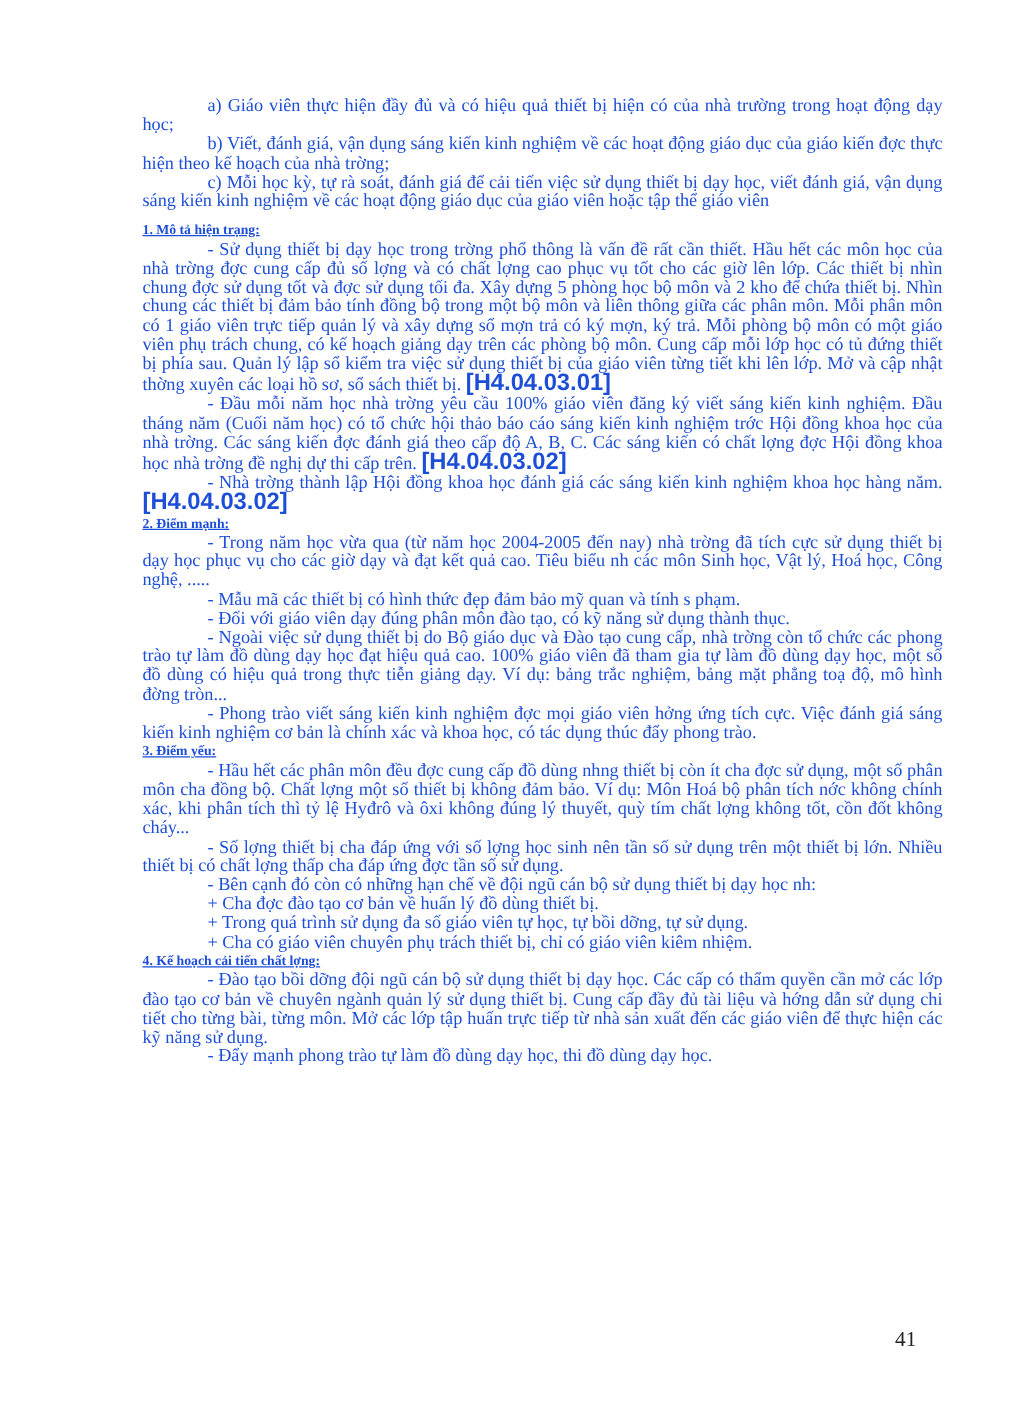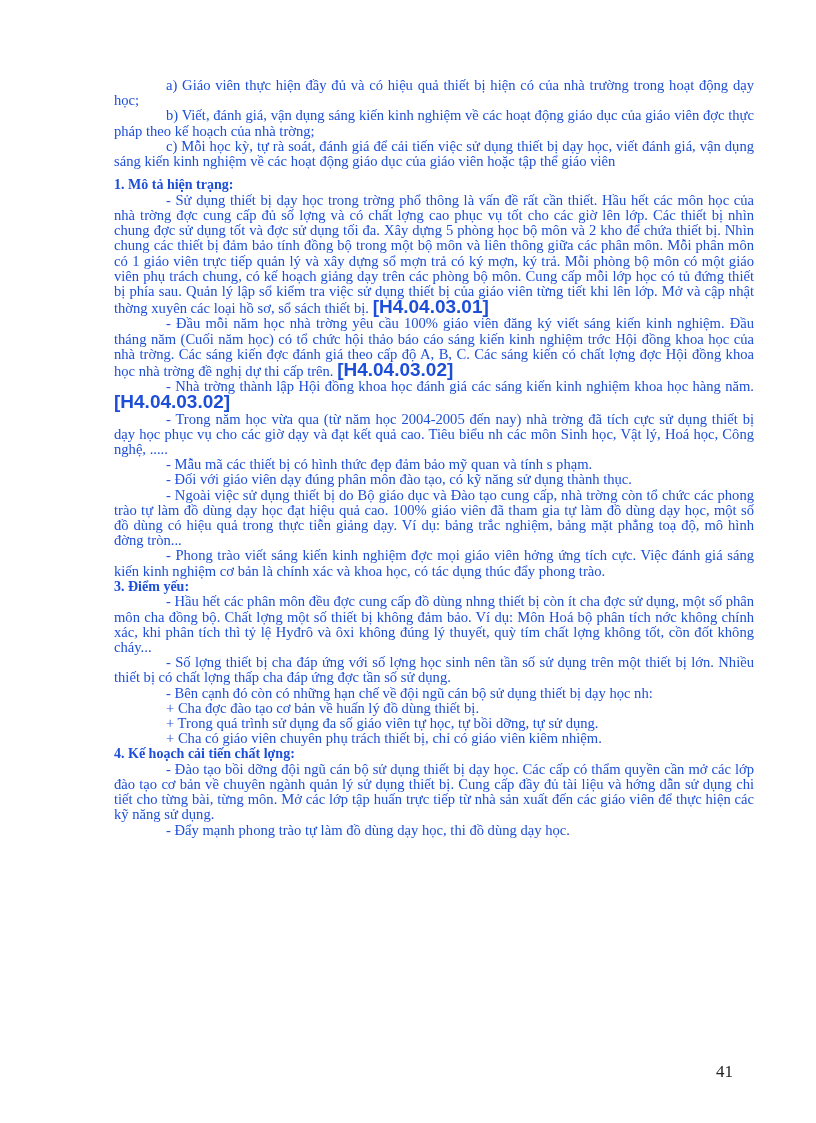--- a/index.html
+++ b/index.html
@@ -5,41 +5,42 @@
   html, body { margin: 0; padding: 0; background: #ffffff; }
   body { width: 816px; height: 1123px; position: relative; overflow: hidden; }
   .page {
     position: absolute; left: 114px; top: 78px; width: 640px;
     font-family: "Liberation Serif", "DejaVu Serif", serif;
     font-size: 14.6px; line-height: 15.2px; color: #1d4ed8;
     text-align: justify;
   }
   .p { margin: 0; text-indent: 52px; }
   .sub { margin: 0; padding-left: 52px; text-indent: 0; }
-  .h { margin: 0; font-weight: bold; font-size: 14px; line-height: 15.5px; }
+  .h { margin: 0; font-weight: bold; font-size: 11px; line-height: 15.5px; text-decoration: underline; }
   .h.first { margin-top: 8px; }
   .ref { font-weight: bold; font-family: "Liberation Sans", "DejaVu Sans", sans-serif; font-size: 19px; }
   .pagenum {
     position: absolute; left: 716px; top: 1062px;
     font-family: "Liberation Serif", "DejaVu Serif", serif; font-size: 17px; color: #222;
   }
 </style>
 </head>
 <body>
 
 <div class="page">
   <p class="p">a) Giáo viên thực hiện đầy đủ và có hiệu quả thiết bị hiện có của nhà trường trong hoạt động dạy học;</p>
-  <p class="p">b) Viết, đánh giá, vận dụng sáng kiến kinh nghiệm về các hoạt động giáo dục của giáo viên đợc   thực pháp theo kế hoạch của nhà trờng;</p>
+  <p class="p">b) Viết, đánh giá, vận dụng sáng kiến kinh nghiệm về các hoạt động giáo dục của giáo kiến đợc   thực hiện theo kế hoạch của nhà trờng;</p>
   <p class="p">c) Mỗi học kỳ, tự rà soát, đánh giá để cải tiến việc sử dụng thiết bị dạy học, viết đánh giá, vận dụng sáng kiến kinh nghiệm về các hoạt động giáo dục của giáo viên hoặc tập thể giáo viên</p>
 
   <p class="h first">1. Mô tả hiện trạng:</p>
   <p class="p"><span>- Sử dụng thiết bị dạy học trong trờng   phổ thông là vấn đề rất cần thiết. Hầu hết các môn học của nhà trờng   đợc   cung cấp đủ số lợng   và có chất lợng   cao phục vụ tốt cho các giờ lên lớp. Các thiết bị nhìn chung đợc   sử dụng tốt và đợc   sử dụng tối đa. Xây dựng 5 phòng học bộ môn và 2 kho để chứa thiết bị. Nhìn chung các thiết bị đảm bảo tính đồng bộ trong một bộ môn và liên thông giữa các phân môn. Mỗi phân môn có 1 giáo viên trực tiếp quản lý và xây dựng sổ mợn   trả có ký mợn,   ký trả. Mỗi phòng bộ môn có một giáo viên phụ trách chung, có kế hoạch giảng dạy trên các phòng bộ môn. Cung cấp mỗi lớp học có tủ đứng thiết bị phía sau. Quản lý lập sổ kiểm tra việc sử dụng thiết bị của giáo viên từng tiết khi lên lớp. Mở và cập nhật thờng xuyên các loại hồ sơ, sổ sách thiết bị.</span> <span class="ref">[H4.04.03.01]</span></p>
   <p class="p"><span>- Đầu mỗi năm học nhà trờng   yêu cầu 100% giáo viên đăng ký viết sáng kiến kinh nghiệm. Đầu tháng năm (Cuối năm học) có tổ chức hội thảo báo cáo sáng kiến kinh nghiệm trớc   Hội đồng khoa học của nhà trờng.   Các sáng kiến đợc   đánh giá theo cấp độ A, B, C. Các sáng kiến có chất lợng   đợc   Hội đồng khoa học nhà trờng đề nghị dự thi cấp trên.</span> <span class="ref">[H4.04.03.02]</span></p>
   <p class="p"><span>- Nhà trờng   thành lập Hội đồng khoa học đánh giá các sáng kiến kinh nghiệm khoa học hàng năm.</span><span class="ref">[H4.04.03.02]</span></p>
 
+  <p class="h">2. Điểm mạnh:</p>
   <p class="p">- Trong năm học vừa qua (từ năm học 2004-2005 đến nay) nhà trờng   đã tích cực sử dụng thiết bị dạy học phục vụ cho các giờ dạy và đạt kết quả cao. Tiêu biểu nh các môn Sinh học, Vật lý, Hoá học, Công nghệ, .....</p>
   <p class="p">- Mẫu mã các thiết bị có hình thức đẹp đảm bảo mỹ quan và tính s   phạm.</p>
   <p class="p">- Đối với giáo viên dạy đúng phân môn đào tạo, có kỹ năng sử dụng thành thục.</p>
   <p class="p">- Ngoài việc sử dụng thiết bị do Bộ giáo dục và Đào tạo cung cấp, nhà trờng còn tổ chức các phong trào tự làm đồ dùng dạy học đạt hiệu quả cao. 100% giáo viên đã tham gia tự làm đồ dùng dạy học, một số đồ dùng có hiệu quả trong thực tiễn giảng dạy. Ví dụ: bảng trắc nghiệm, bảng mặt phẳng toạ độ, mô hình đờng   tròn...</p>
   <p class="p">- Phong trào viết sáng kiến kinh nghiệm đợc   mọi giáo viên hởng   ứng tích cực. Việc đánh giá sáng kiến kinh nghiệm cơ bản là chính xác và khoa học, có tác dụng thúc đẩy phong trào.</p>
 
   <p class="h">3. Điểm yếu:</p>
   <p class="p">- Hầu hết các phân môn đều đợc   cung cấp đồ dùng nhng   thiết bị còn ít cha đợc   sử dụng, một số phân môn cha   đồng bộ. Chất lợng   một số thiết bị không đảm bảo. Ví dụ: Môn Hoá bộ phân tích nớc   không chính xác, khi phân tích thì tỷ lệ Hyđrô và ôxi không đúng lý thuyết, quỳ tím chất lợng   không tốt, cồn đốt không cháy...</p>
   <p class="p">- Số lợng   thiết bị cha   đáp ứng với số lợng   học sinh nên tần số sử dụng trên một thiết bị lớn. Nhiều thiết bị có chất lợng   thấp cha   đáp ứng đợc   tần số sử dụng.</p>
   <p class="p">- Bên cạnh đó còn có những hạn chế về đội ngũ cán bộ sử dụng thiết bị dạy học nh:</p>

